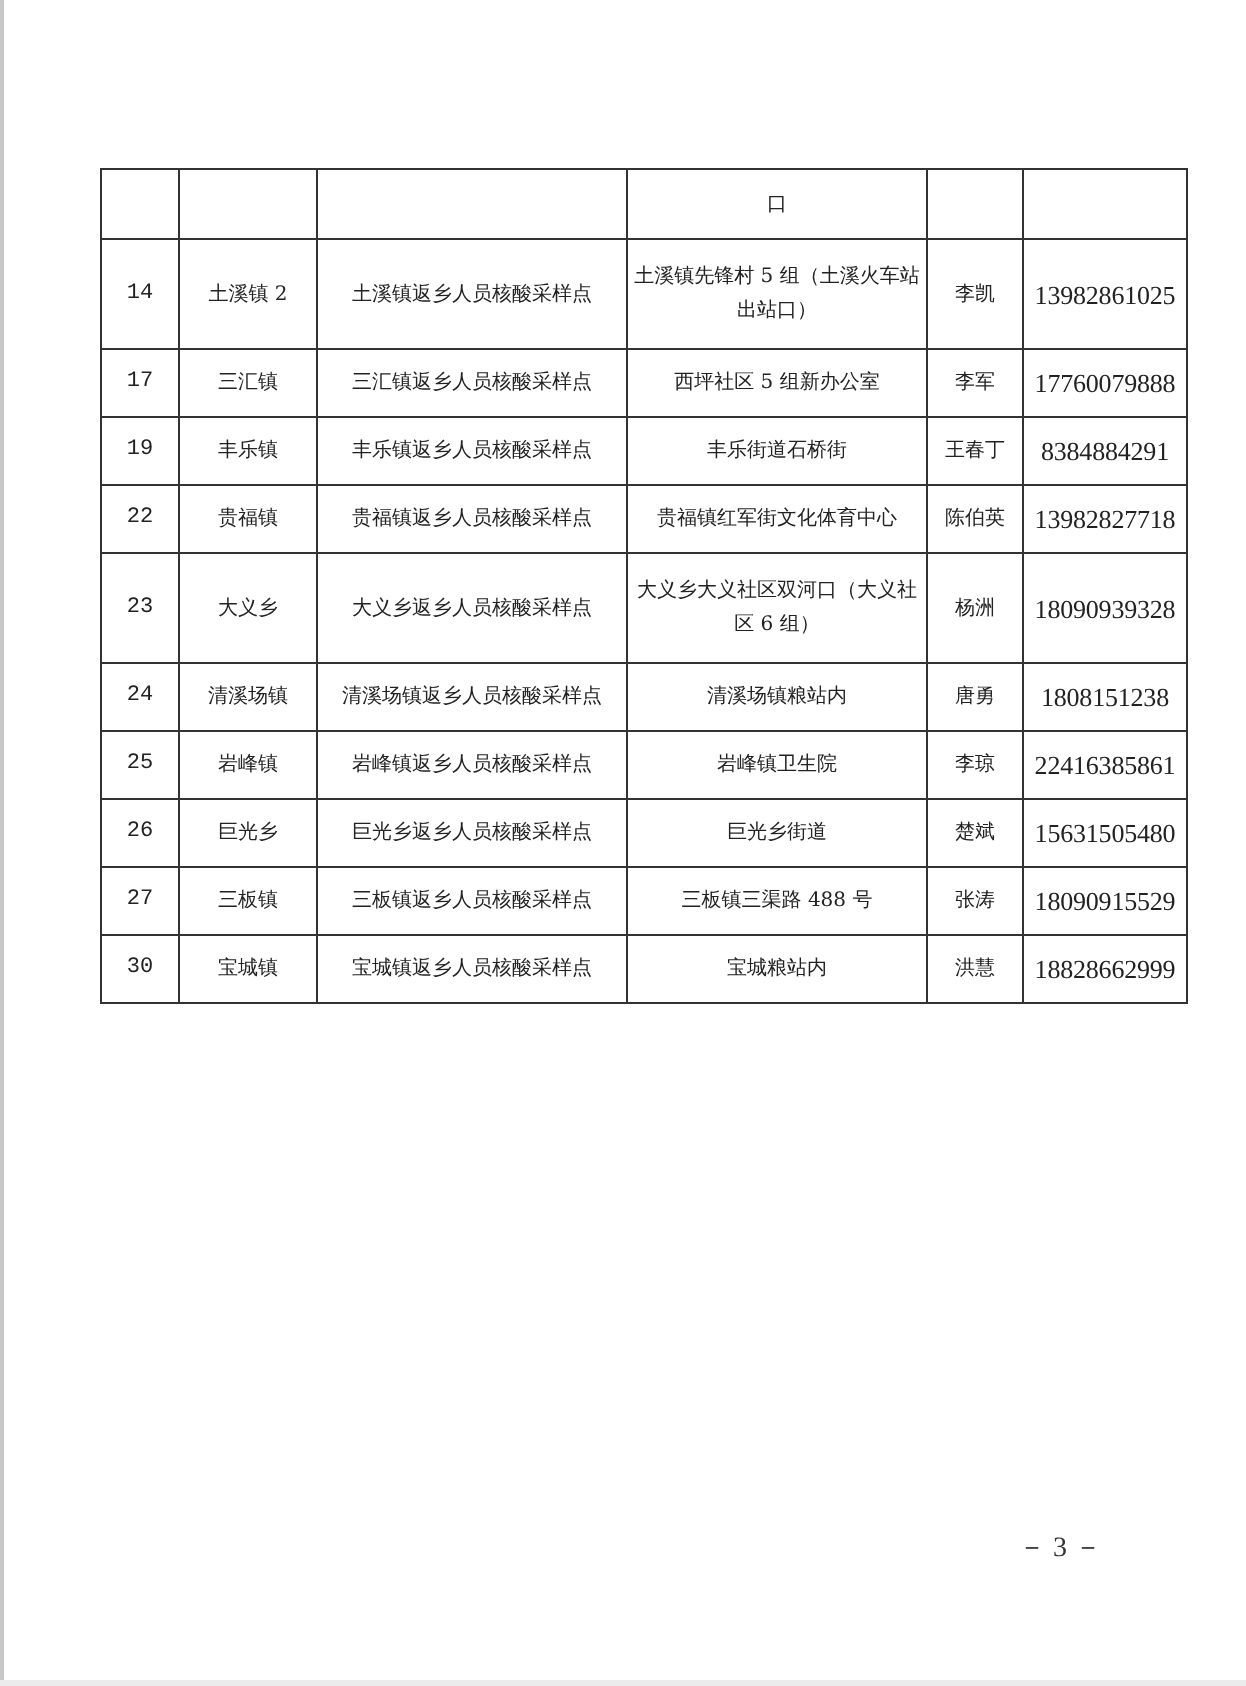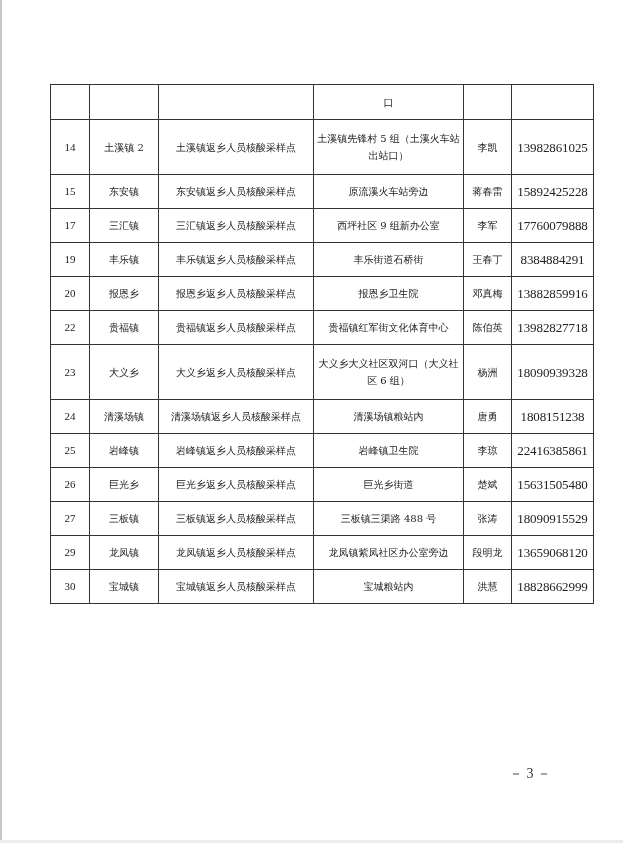--- a/index.html
+++ b/index.html
@@ -39,21 +39,21 @@
       border: 1px solid #333;
       text-align: center;
       vertical-align: middle;
       font-size: 10px;
       line-height: 17px;
       padding: 0 2px;
       color: #222;
       overflow: hidden;
     }
     table.sites td.num {
-      font-family: Liberation Serif, serif;
+      font-family: Liberation Mono, monospace;
       font-size: 11px;
     }
     table.sites td.phone {
       font-family: Liberation Serif, serif;
       font-size: 13px;
       letter-spacing: -0.1px;
     }
     table.sites td.addr {
       padding: 0 3px;
     }
@@ -96,50 +96,34 @@
     </tr>
     <tr class="r-tall">
       <td class="num">14</td>
       <td>土溪镇 2</td>
       <td>土溪镇返乡人员核酸采样点</td>
       <td class="addr">土溪镇先锋村 5 组（土溪火车站出站口）</td>
       <td>李凯</td>
       <td class="phone">13982861025</td>
     </tr>
     <tr class="r-norm">
-      <td class="num">15</td>
-      <td>东安镇</td>
-      <td>东安镇返乡人员核酸采样点</td>
-      <td class="addr">原流溪火车站旁边</td>
-      <td>蒋春雷</td>
-      <td class="phone">15892425228</td>
-    </tr>
-    <tr class="r-norm">
       <td class="num">17</td>
       <td>三汇镇</td>
       <td>三汇镇返乡人员核酸采样点</td>
-      <td class="addr">西坪社区 9 组新办公室</td>
+      <td class="addr">西坪社区 5 组新办公室</td>
       <td>李军</td>
       <td class="phone">17760079888</td>
     </tr>
     <tr class="r-norm">
       <td class="num">19</td>
       <td>丰乐镇</td>
       <td>丰乐镇返乡人员核酸采样点</td>
       <td class="addr">丰乐街道石桥街</td>
       <td>王春丁</td>
       <td class="phone">8384884291</td>
-    </tr>
-    <tr class="r-norm">
-      <td class="num">20</td>
-      <td>报恩乡</td>
-      <td>报恩乡返乡人员核酸采样点</td>
-      <td class="addr">报恩乡卫生院</td>
-      <td>邓真梅</td>
-      <td class="phone">13882859916</td>
     </tr>
     <tr class="r-norm">
       <td class="num">22</td>
       <td>贵福镇</td>
       <td>贵福镇返乡人员核酸采样点</td>
       <td class="addr">贵福镇红军街文化体育中心</td>
       <td>陈伯英</td>
       <td class="phone">13982827718</td>
     </tr>
     <tr class="r-tall">
@@ -176,28 +160,20 @@
     </tr>
     <tr class="r-norm">
       <td class="num">27</td>
       <td>三板镇</td>
       <td>三板镇返乡人员核酸采样点</td>
       <td class="addr">三板镇三渠路 488 号</td>
       <td>张涛</td>
       <td class="phone">18090915529</td>
     </tr>
     <tr class="r-norm">
-      <td class="num">29</td>
-      <td>龙凤镇</td>
-      <td>龙凤镇返乡人员核酸采样点</td>
-      <td class="addr">龙凤镇紫凤社区办公室旁边</td>
-      <td>段明龙</td>
-      <td class="phone">13659068120</td>
-    </tr>
-    <tr class="r-norm">
       <td class="num">30</td>
       <td>宝城镇</td>
       <td>宝城镇返乡人员核酸采样点</td>
       <td class="addr">宝城粮站内</td>
       <td>洪慧</td>
       <td class="phone">18828662999</td>
     </tr>
   </tbody>
 </table>
 

